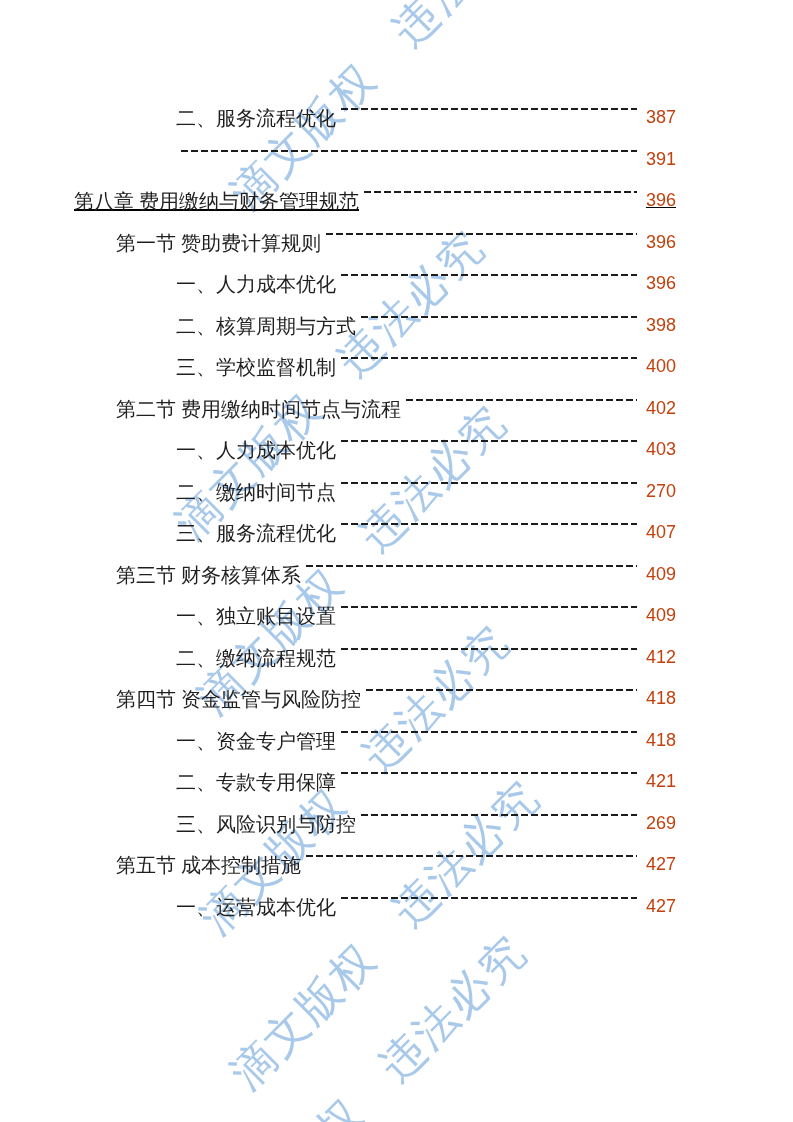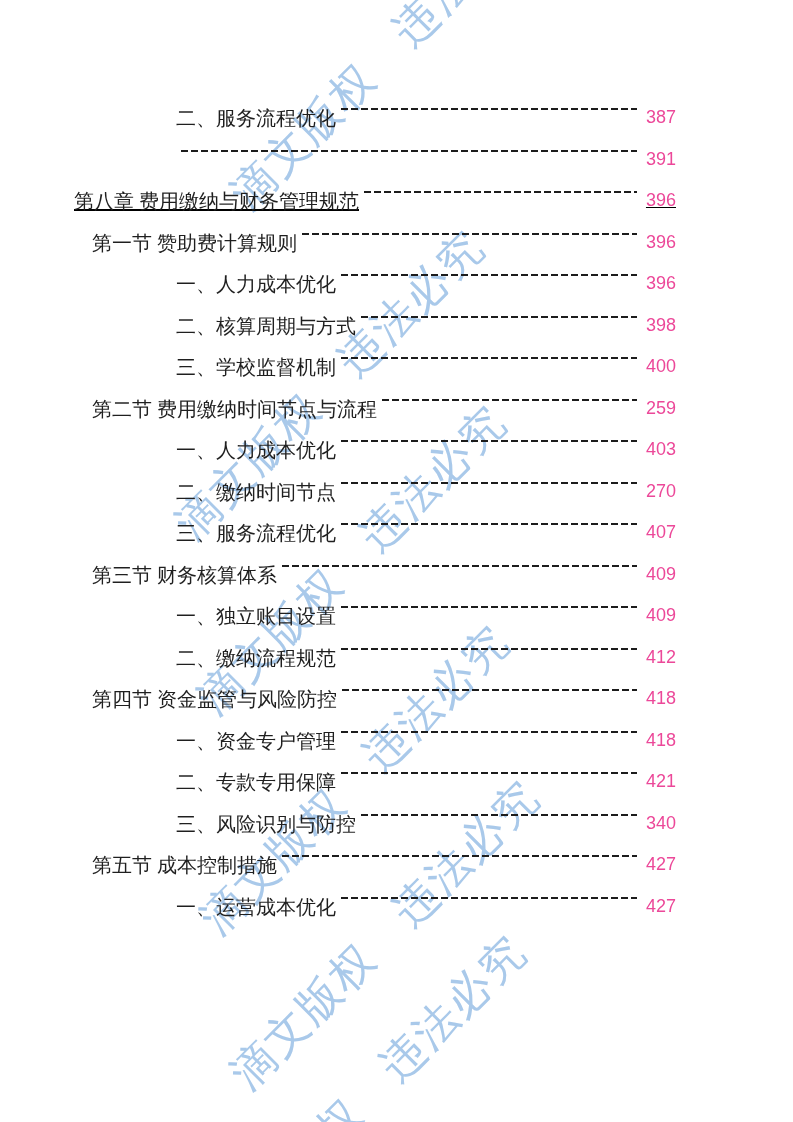--- a/index.html
+++ b/index.html
@@ -41,41 +41,41 @@
     z-index: 1;
     padding: 108px 117px 0 0;
   }
   .row {
     height: 41.5px;
     display: flex;
     align-items: flex-start;
     line-height: 1.05;
   }
   .lvl-chapter { padding-left: 74px; text-decoration: underline; }
-  .lvl-section { padding-left: 92px; }
+  .lvl-section { padding-left: 116px; }
   .lvl-item    { padding-left: 176px; }
 
   .label {
     font-size: 20px;
     color: #1f1f1f;
     white-space: nowrap;
   }
   .leader {
     flex: 1;
     height: 9px;
     margin: 0 7px 0 5px;
     background-image: repeating-linear-gradient(to right, #1c1c1c 0px, #1c1c1c 6.7px, transparent 6.7px, transparent 10px);
     background-size: 100% 2px;
     background-position: 0 0;
     background-repeat: no-repeat;
   }
   .pagenum {
     font-family: "Liberation Sans", "DejaVu Sans", sans-serif;
     font-size: 18px;
-    color: #ec4899;
+    color: #c2410c;
     min-width: 32px;
     text-align: right;
     white-space: nowrap;
   }
 </style>
 </head>
 <body>
 
 <div class="page" style="background: rgb(255, 255, 255);">
 
@@ -119,21 +119,21 @@
         <span class="pagenum">398</span>
       </div>
       <div class="row lvl-item">
         <span class="label">三、学校监督机制</span>
         <span class="leader"></span>
         <span class="pagenum">400</span>
       </div>
       <div class="row lvl-section">
         <span class="label">第二节 费用缴纳时间节点与流程</span>
         <span class="leader"></span>
-        <span class="pagenum">259</span>
+        <span class="pagenum">402</span>
       </div>
       <div class="row lvl-item">
         <span class="label">一、人力成本优化</span>
         <span class="leader"></span>
         <span class="pagenum">403</span>
       </div>
       <div class="row lvl-item">
         <span class="label">二、缴纳时间节点</span>
         <span class="leader"></span>
         <span class="pagenum">270</span>
@@ -169,21 +169,21 @@
         <span class="pagenum">418</span>
       </div>
       <div class="row lvl-item">
         <span class="label">二、专款专用保障</span>
         <span class="leader"></span>
         <span class="pagenum">421</span>
       </div>
       <div class="row lvl-item">
         <span class="label">三、风险识别与防控</span>
         <span class="leader"></span>
-        <span class="pagenum">340</span>
+        <span class="pagenum">269</span>
       </div>
       <div class="row lvl-section">
         <span class="label">第五节 成本控制措施</span>
         <span class="leader"></span>
         <span class="pagenum">427</span>
       </div>
       <div class="row lvl-item">
         <span class="label">一、运营成本优化</span>
         <span class="leader"></span>
         <span class="pagenum">427</span>

